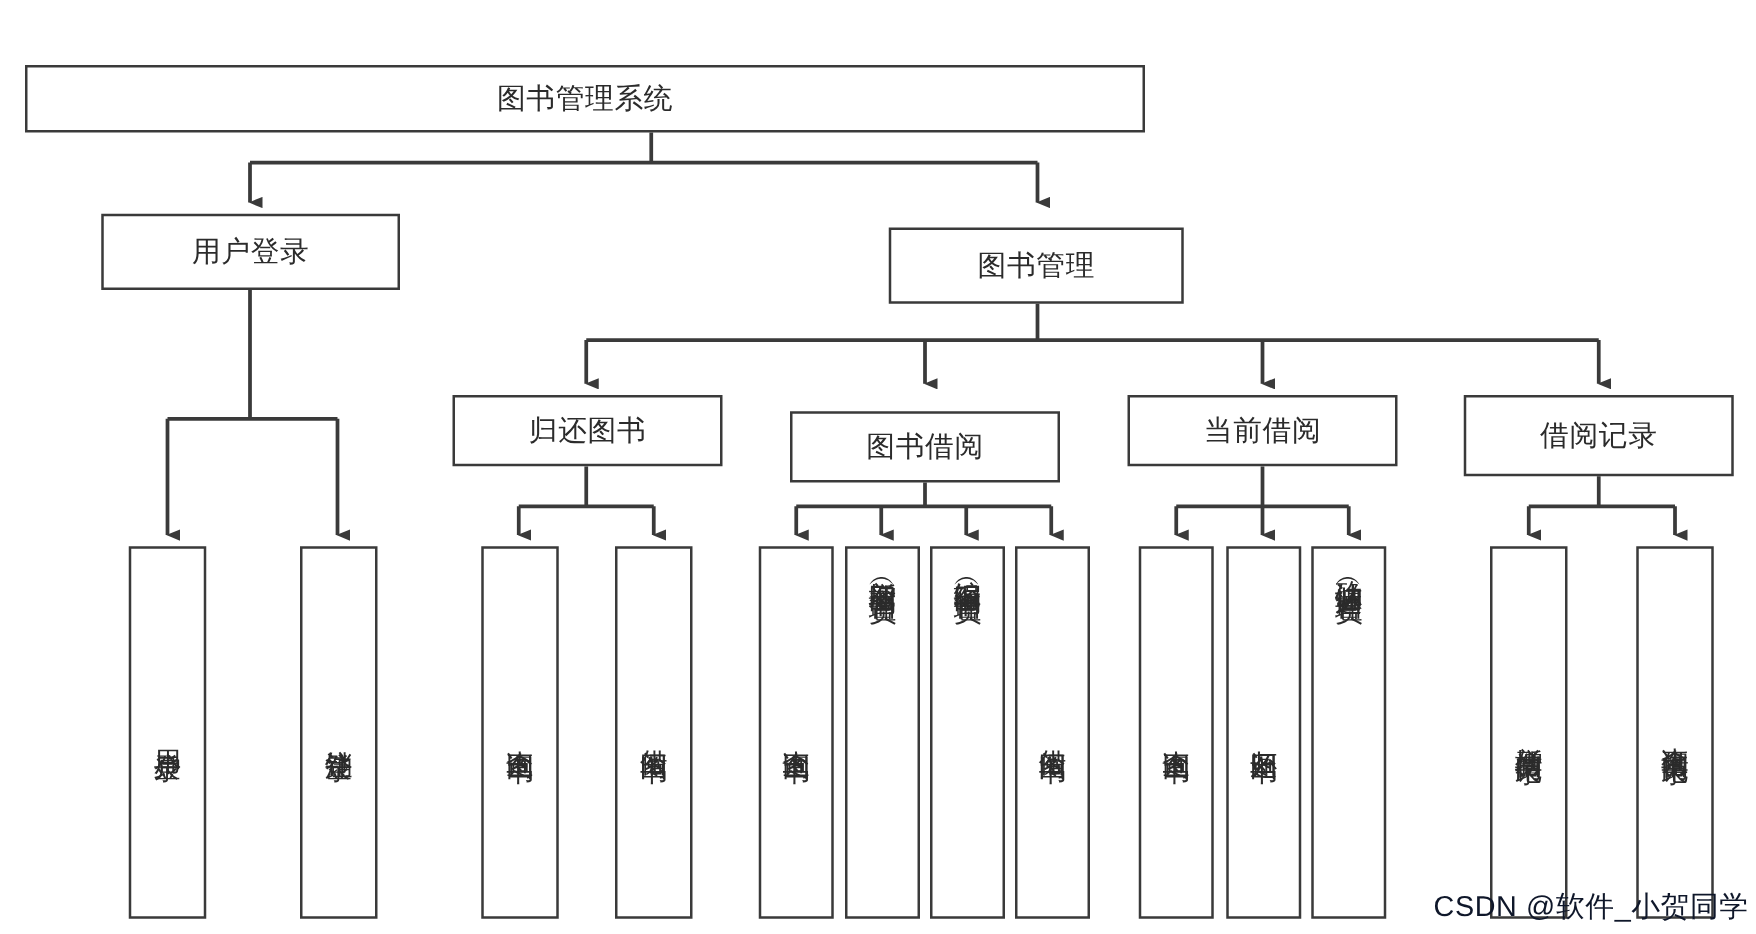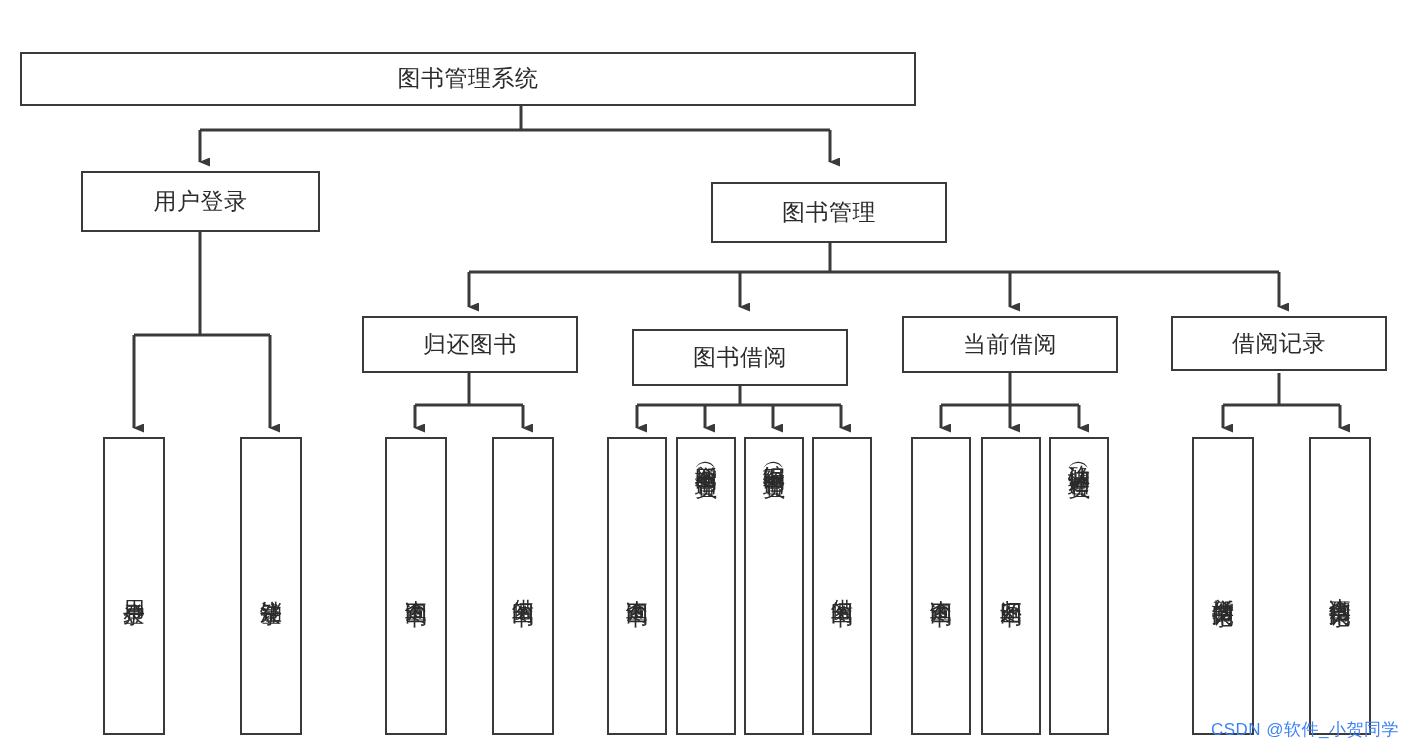--- a/index.html
+++ b/index.html
@@ -66,22 +66,22 @@
   }
   
   .node.v.center {
     align-items: center;
     padding-top: 0;
   }
   .watermark {
     position: absolute;
     right: 6px;
     bottom: 6px;
-    font-size: 17px;
-    color: #3b82f6;
+    font-size: 23px;
+    color: #0f172a;
     letter-spacing: 0.5px;
     white-space: nowrap;
     user-select: none;
   }
 </style>
 </head>
 <body>
 
 <div id="diagram-root">
 
@@ -151,21 +151,21 @@
 
   <div class="node h" style="left:362px; top:316px; width:216px; height:57px;">
     <span class="label">归还图书</span>
   </div>
   <div class="node h" style="left:632px; top:316px; width:216px; height:57px;margin-top:13px;">
     <span class="label">图书借阅</span>
   </div>
   <div class="node h" style="left:902px; top:316px; width:216px; height:57px;">
     <span class="label">当前借阅</span>
   </div>
-  <div class="node h" style="left:1171px; top:316px; width:216px; height:55px;">
+  <div class="node h" style="left:1171px; top:316px; width:216px; height:65px;">
     <span class="label">借阅记录</span>
   </div>
 
   <div class="node v center" style="left:103px; top:437px; width:62px; height:298px;">
     <span class="label">用户登录</span>
   </div>
   <div class="node v center" style="left:240px; top:437px; width:62px; height:298px;">
     <span class="label">注销登录</span>
   </div>
 

